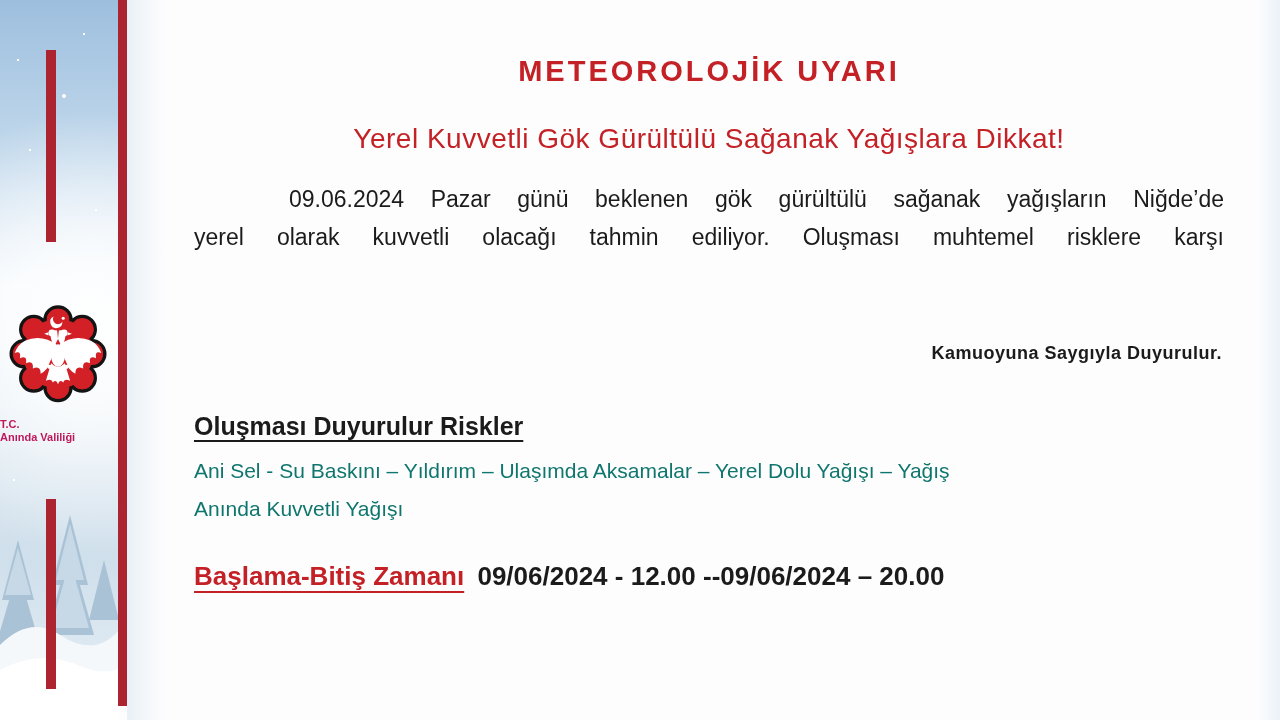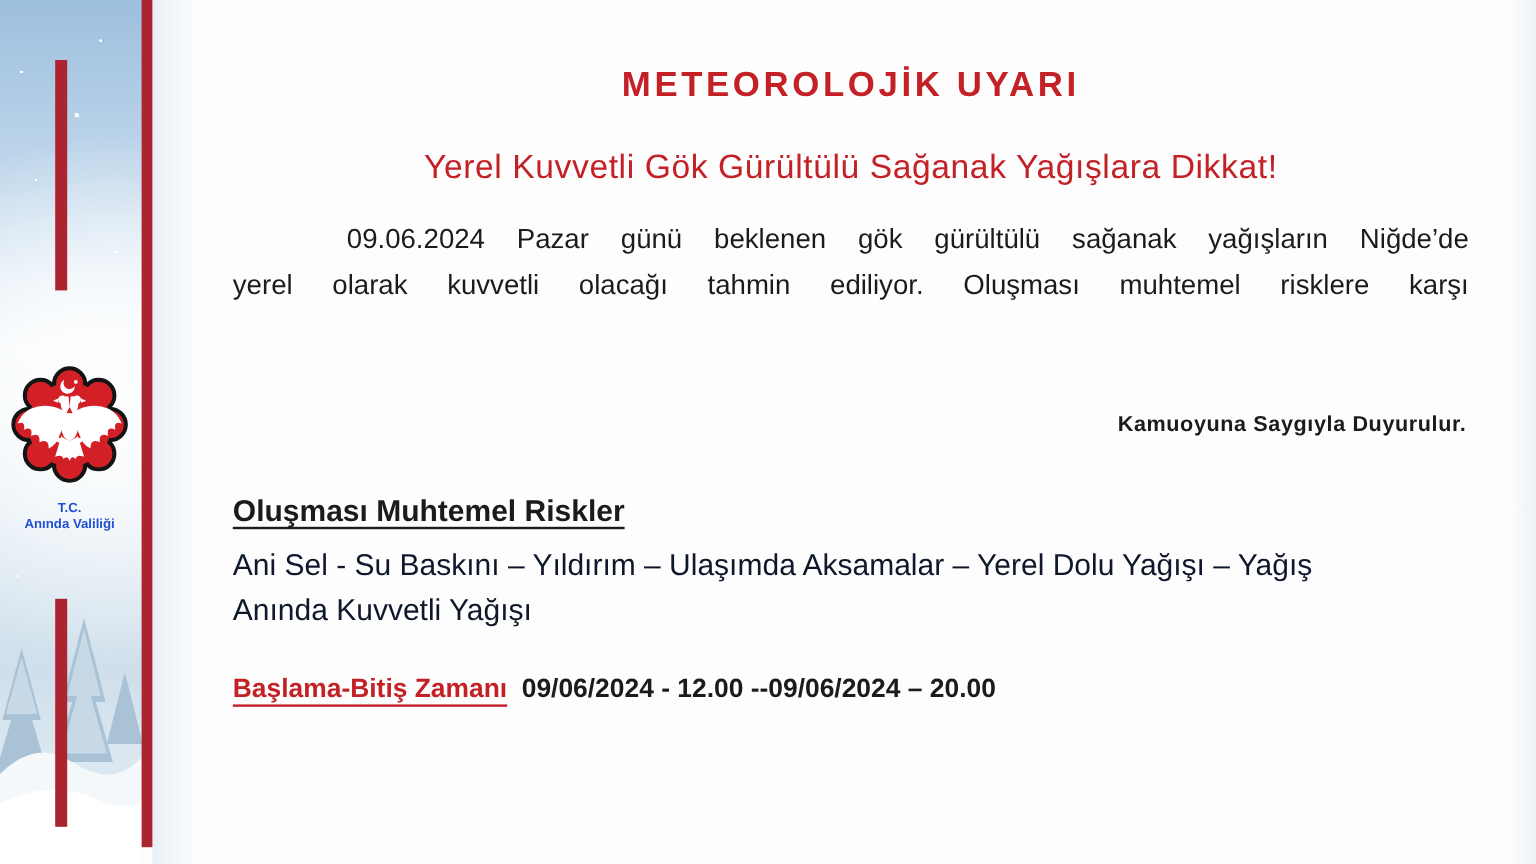--- a/index.html
+++ b/index.html
@@ -38,22 +38,22 @@
 
   
   .bar{position:absolute;background:#ab2430;}
   .bar-top{left:46px;top:50px;width:10px;height:192px;}
   .bar-bottom{left:46px;top:499px;width:10px;height:190px;}
   .bar-long{left:118px;top:0;width:9px;height:706px;}
 
   
   .emblem{position:absolute;left:6px;top:300px;width:104px;height:118px;}
   .org{
-    position:absolute;left:0;top:418px;width:116px;text-align:center;
-    color:#1d4ed8;font-weight:bold;line-height:13px;
+    position:absolute;left:0;top:418px;width:116px;text-align:left;
+    color:#be185d;font-weight:bold;line-height:13px;
     text-shadow:0 0 2px rgba(255,255,255,.8);
   }
   .org .l1{font-size:11px;}
   .org .l2{font-size:11px;}
 
   
   .content{position:absolute;left:194px;top:0;width:1030px;height:596px;}
   .red{color:#c42126;}
   .blk{color:#1b1b1b;}
 
@@ -71,22 +71,22 @@
   .p-line.last{text-align:left;text-align-last:left;}
   .closing{
     position:absolute;right:2px;top:297px;
     font-size:18px;font-weight:bold;letter-spacing:.5px;margin-top:46px;
   }
   .risks-heading{
     position:absolute;left:0;top:412px;
     font-size:25px;font-weight:bold;text-decoration:underline;
     text-underline-offset:5px;text-decoration-thickness:2px;
   }
-  .risks{position:absolute;left:0;top:452px;width:1005px;font-size:25px;line-height:38px;color:#0f172a;}
-  .timing{position:absolute;left:0;top:561px;font-size:22px;font-weight:bold;white-space:nowrap;}
+  .risks{position:absolute;left:0;top:452px;width:1005px;font-size:21px;line-height:38px;color:#0f766e;}
+  .timing{position:absolute;left:0;top:561px;font-size:26px;font-weight:bold;white-space:nowrap;}
   .timing .label{
     color:#c42126;text-decoration:underline;
     text-underline-offset:6px;text-decoration-thickness:2px;padding-right:6px;
   }
   .timing .value{color:#1b1b1b;}
 </style>
 </head>
 <body>
 
 <div class="slide">
@@ -180,21 +180,21 @@
 
     <div class="subtitle red">Yerel Kuvvetli Gök Gürültülü Sağanak Yağışlara Dikkat!</div>
 
     <div class="para blk">
       <div class="p-line first">09.06.2024 Pazar günü beklenen gök gürültülü sağanak yağışların Niğde’de</div>
       <div class="p-line">yerel olarak kuvvetli olacağı tahmin ediliyor. Oluşması muhtemel risklere karşı</div>
     </div>
 
     <div class="closing blk">Kamuoyuna Saygıyla Duyurulur.</div>
 
-    <div class="risks-heading blk">Oluşması Muhtemel Riskler</div>
+    <div class="risks-heading blk">Oluşması Duyurulur Riskler</div>
 
     <div class="risks">
       <div>Ani Sel - Su Baskını – Yıldırım – Ulaşımda Aksamalar – Yerel Dolu Yağışı – Yağış</div>
       <div>Anında Kuvvetli Yağışı</div>
     </div>
 
     <div class="timing">
       <span class="label">Başlama-Bitiş Zamanı</span>
       <span class="value">09/06/2024 - 12.00 --09/06/2024 – 20.00</span>
     </div>

